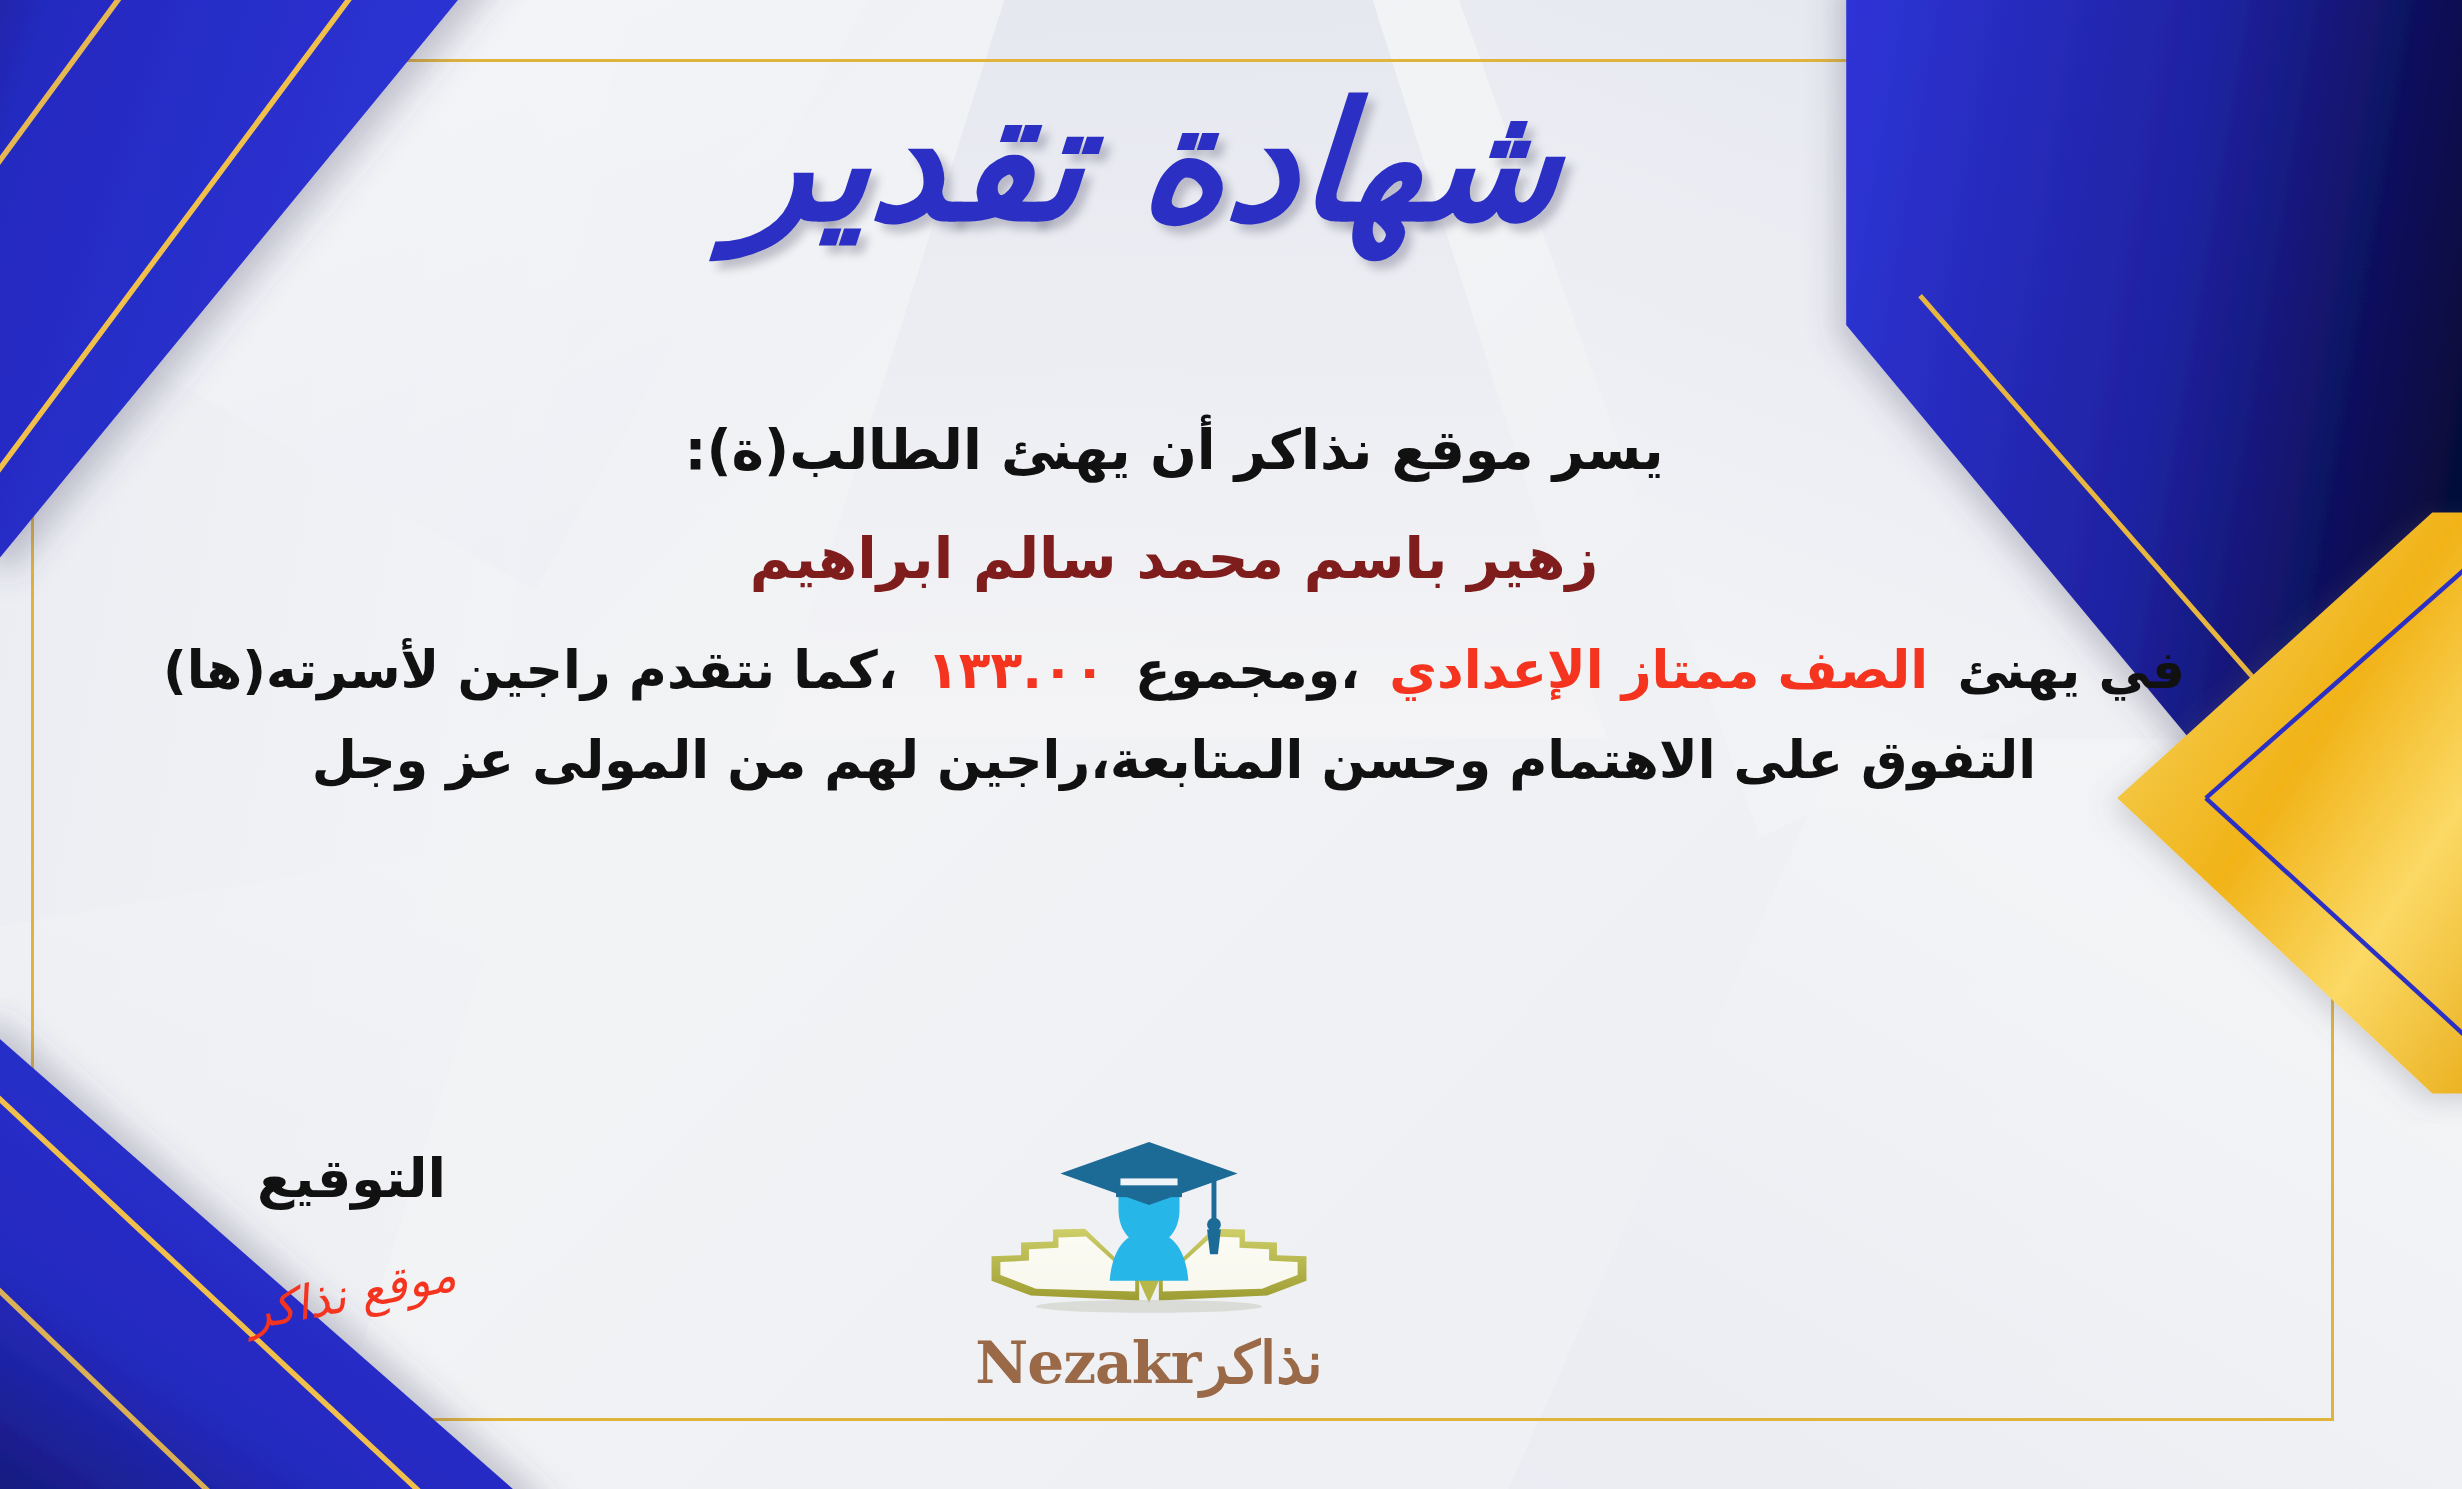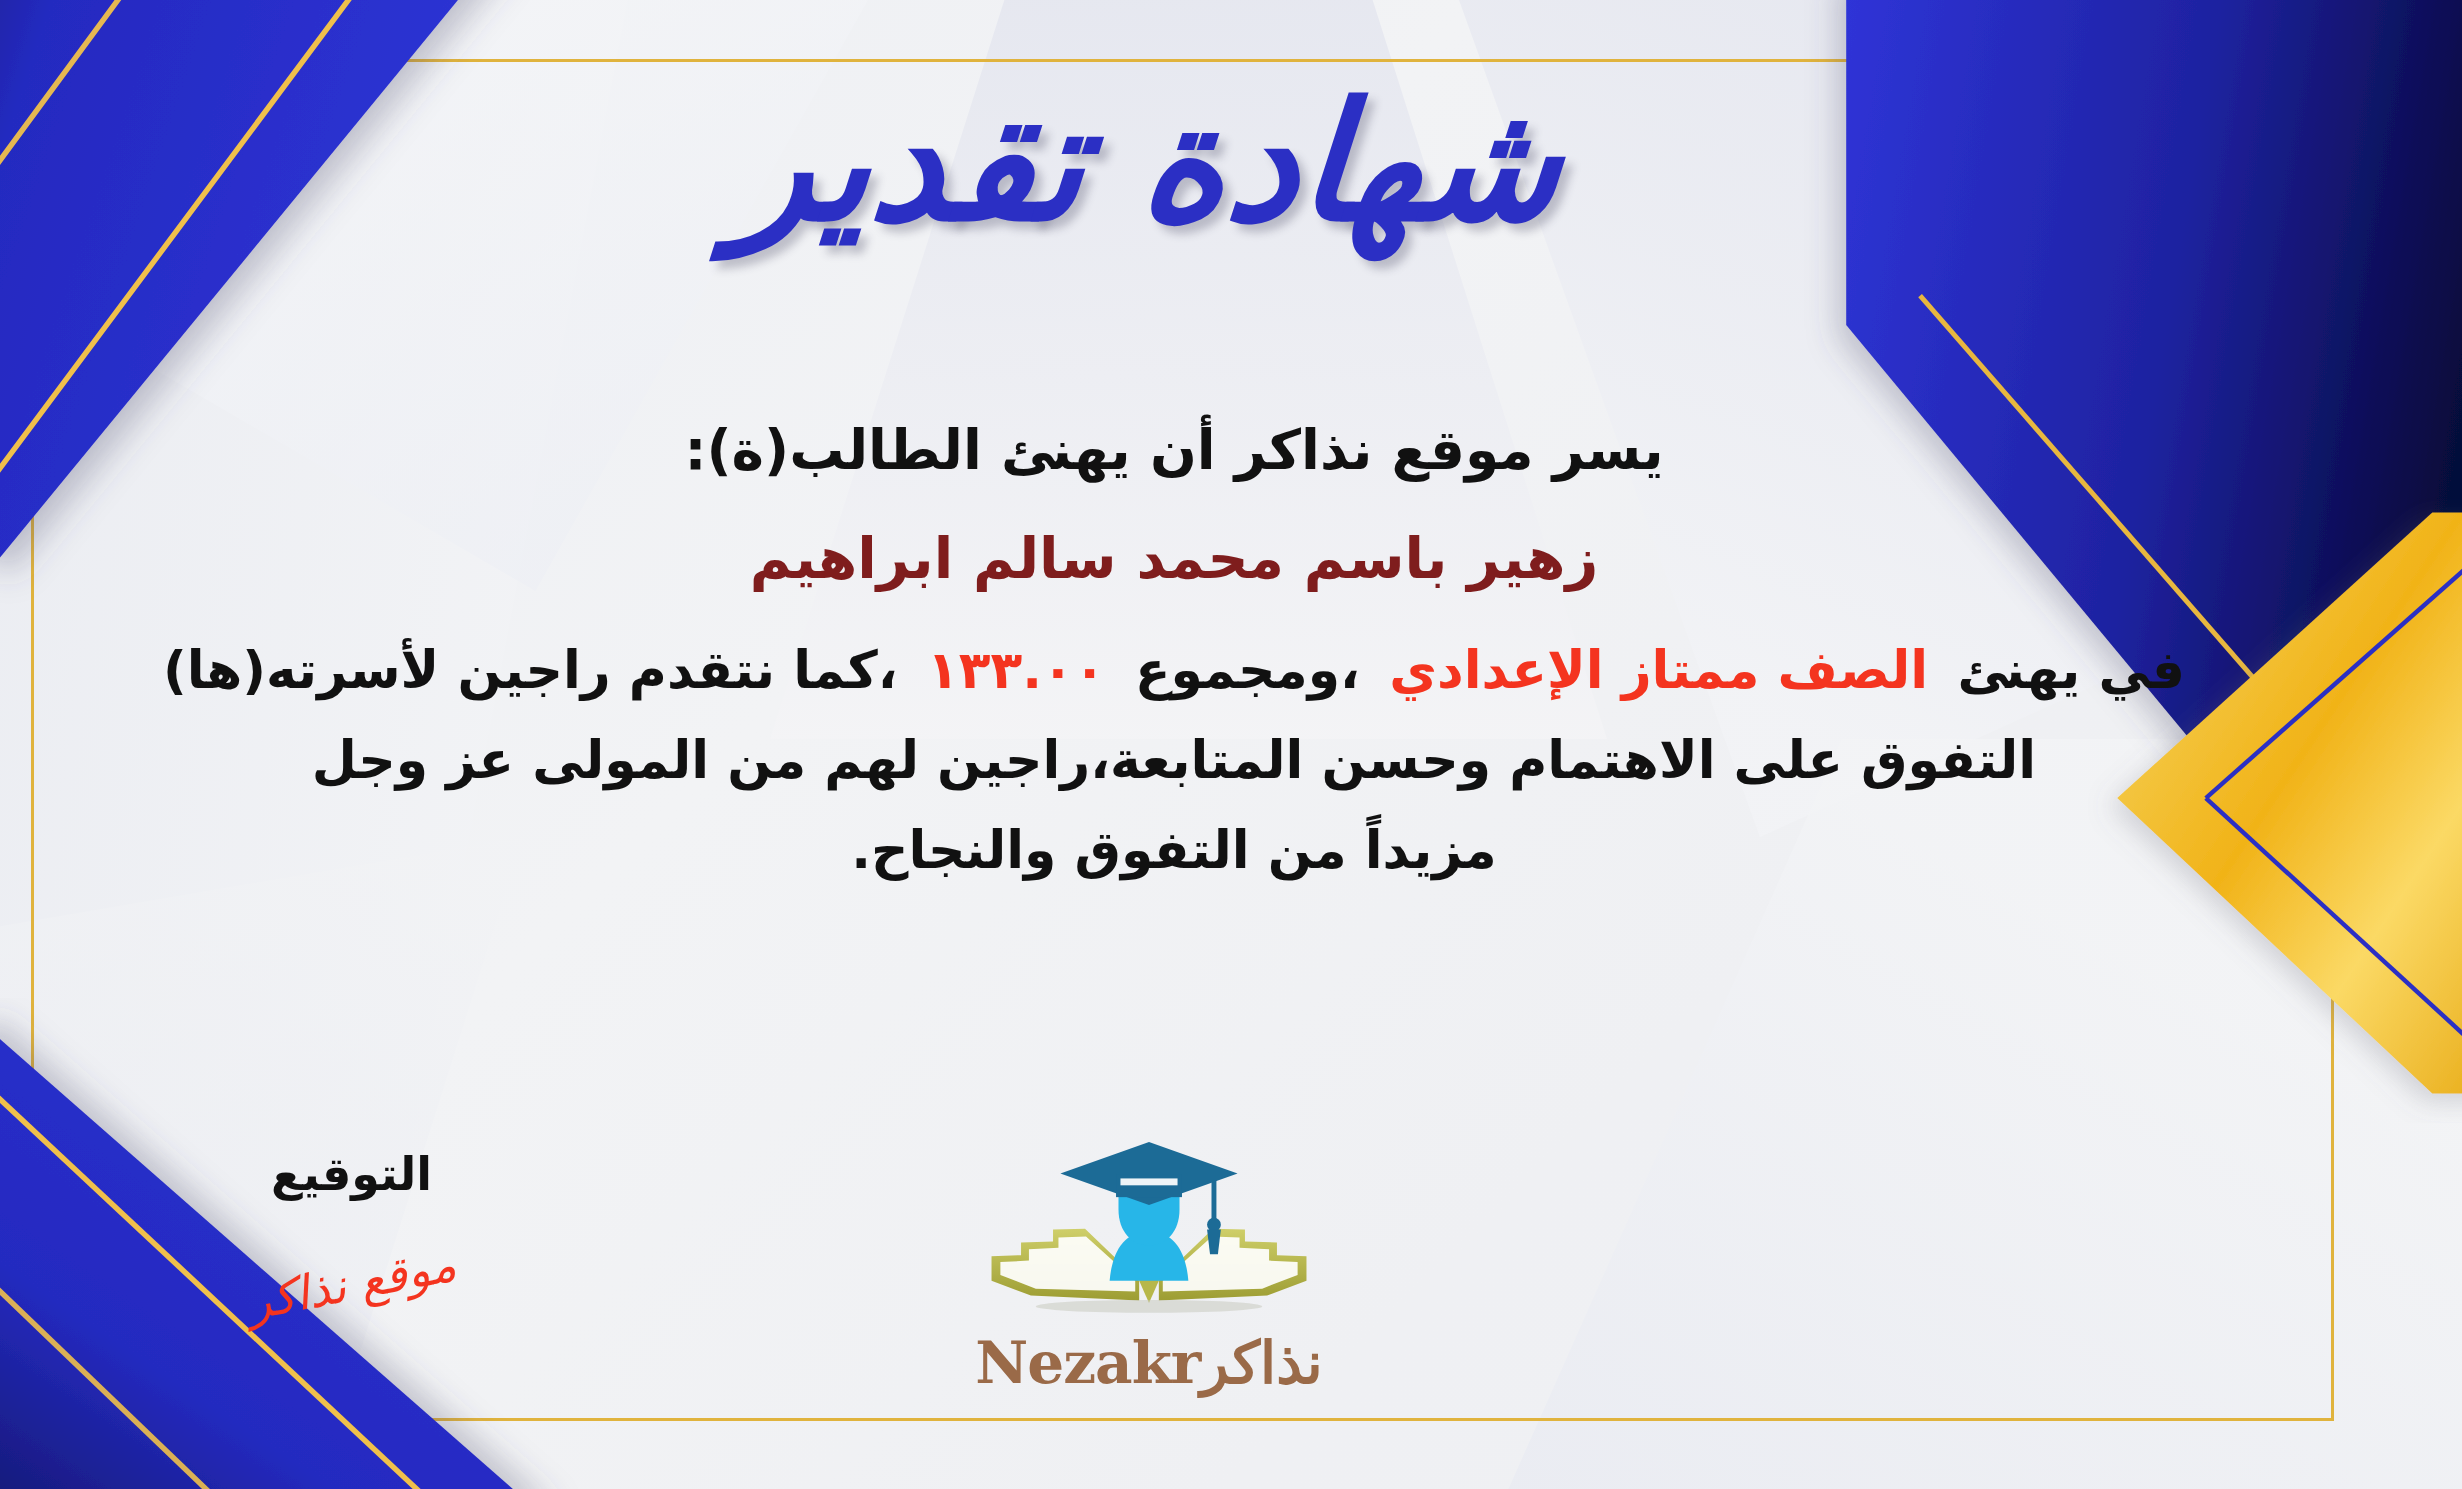--- a/index.html
+++ b/index.html
@@ -119,21 +119,21 @@
 
   
   .sig-wrap {
     position: absolute;
     left: 345px;
     top: 1147px;
     width: 345px;
     text-align: center;
   }
   .sig-label {
-    font-size: 46px;
+    font-size: 54px;
     font-weight: 700;
     color: #111;
     line-height: 1.2;
   }
   .sig-script {
     margin-top: 54px;
     font-size: 47px;
     color: #f4341f;
     font-family: "DejaVu Serif", "Liberation Serif", serif;
     font-style: italic;
@@ -257,21 +257,20 @@
 
     <p class="line name">زهير باسم محمد سالم ابراهيم</p>
 
 
     <p class="line para">
       <span>في يهنئ</span><span class="sp"></span><span class="red">الصف ممتاز الإعدادي</span><span class="sp"></span><span>،ومجموع</span><span class="sp"></span><span class="red">١٣٣.٠٠</span><span class="sp"></span><span>،كما نتقدم راجين لأسرته(ها)</span>
     </p>
 
     <p class="line para">التفوق على الاهتمام وحسن المتابعة،راجين لهم من المولى عز وجل</p>
 
-    <p class="line para">مزيداً من التفوق والنجاح.</p>
   </div>
 
   <div class="sig-wrap">
     <div class="sig-label">التوقيع</div>
     <div class="sig-script">موقع نذاكر</div>
   </div>
 
   <div class="logo-wrap">
     <svg class="logo-mark" viewBox="0 0 760 420">
       <defs>

